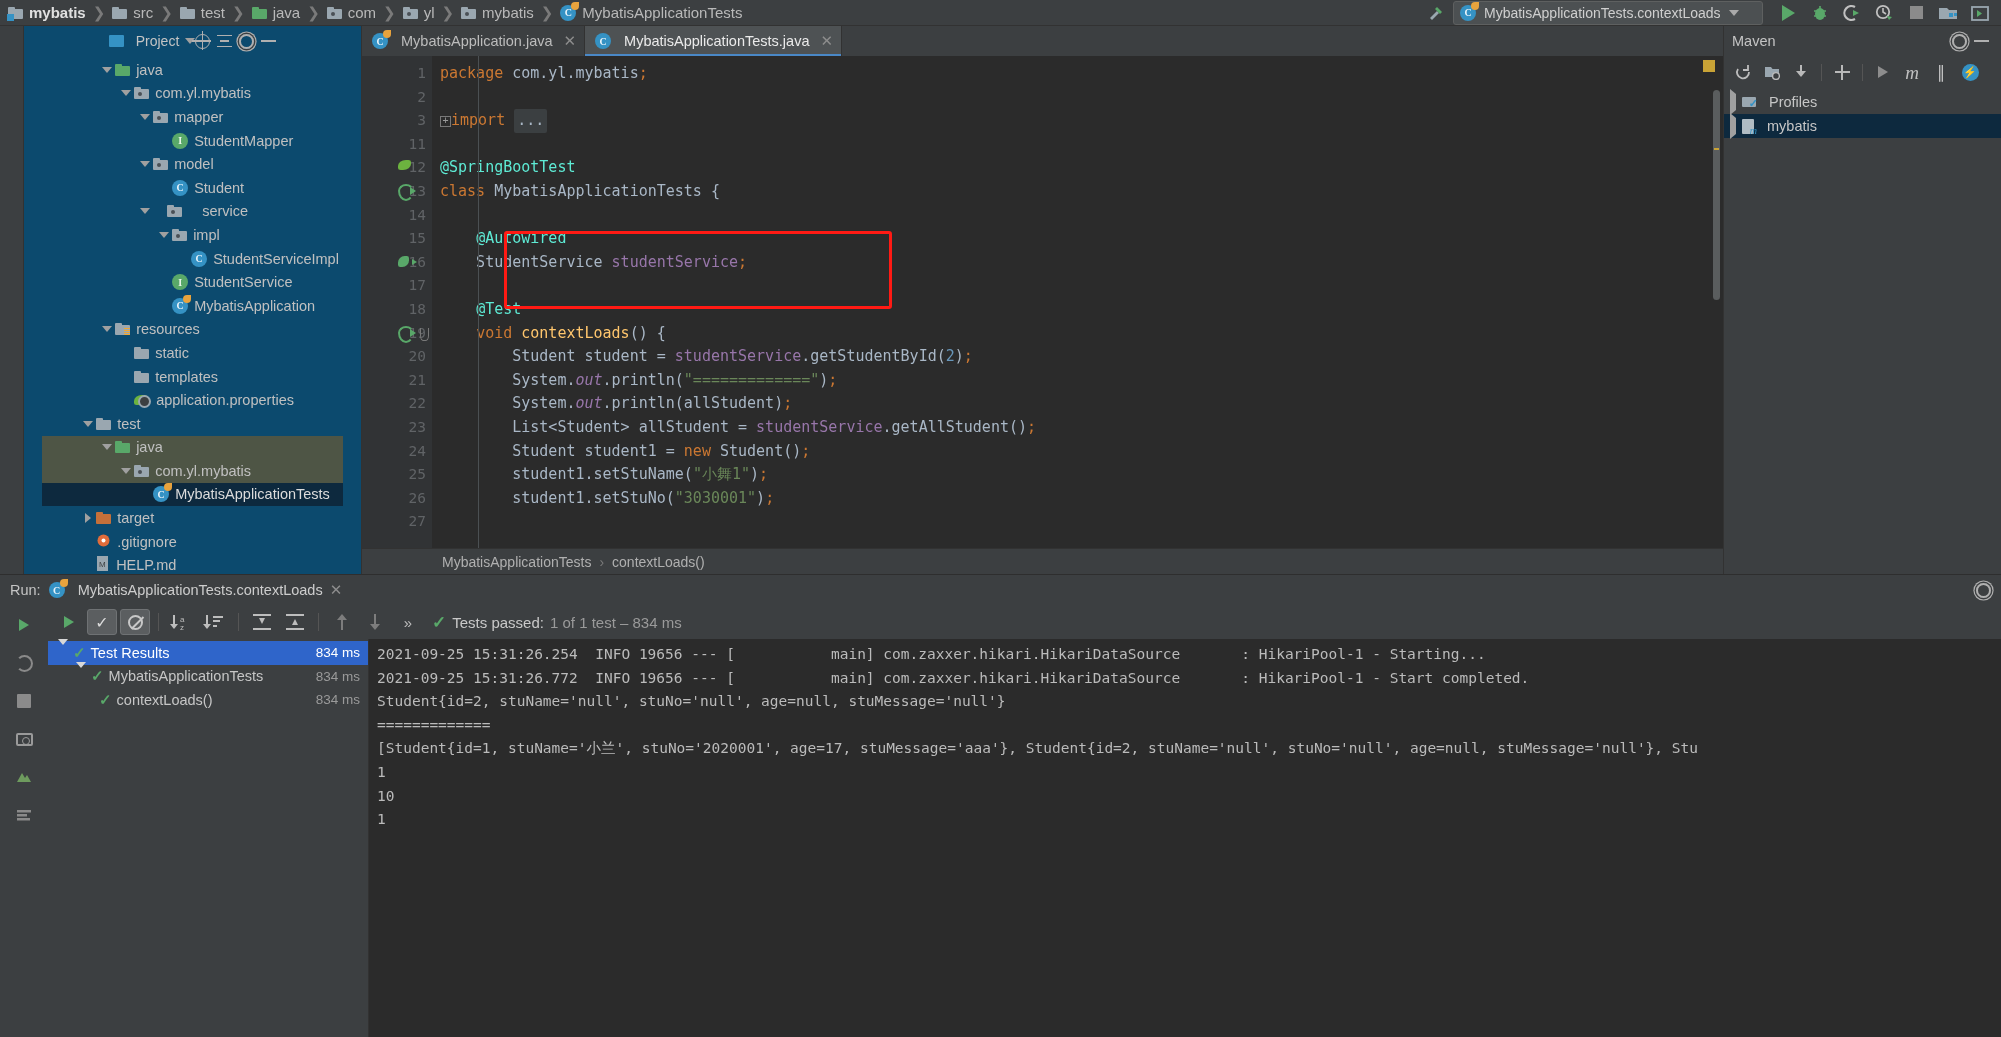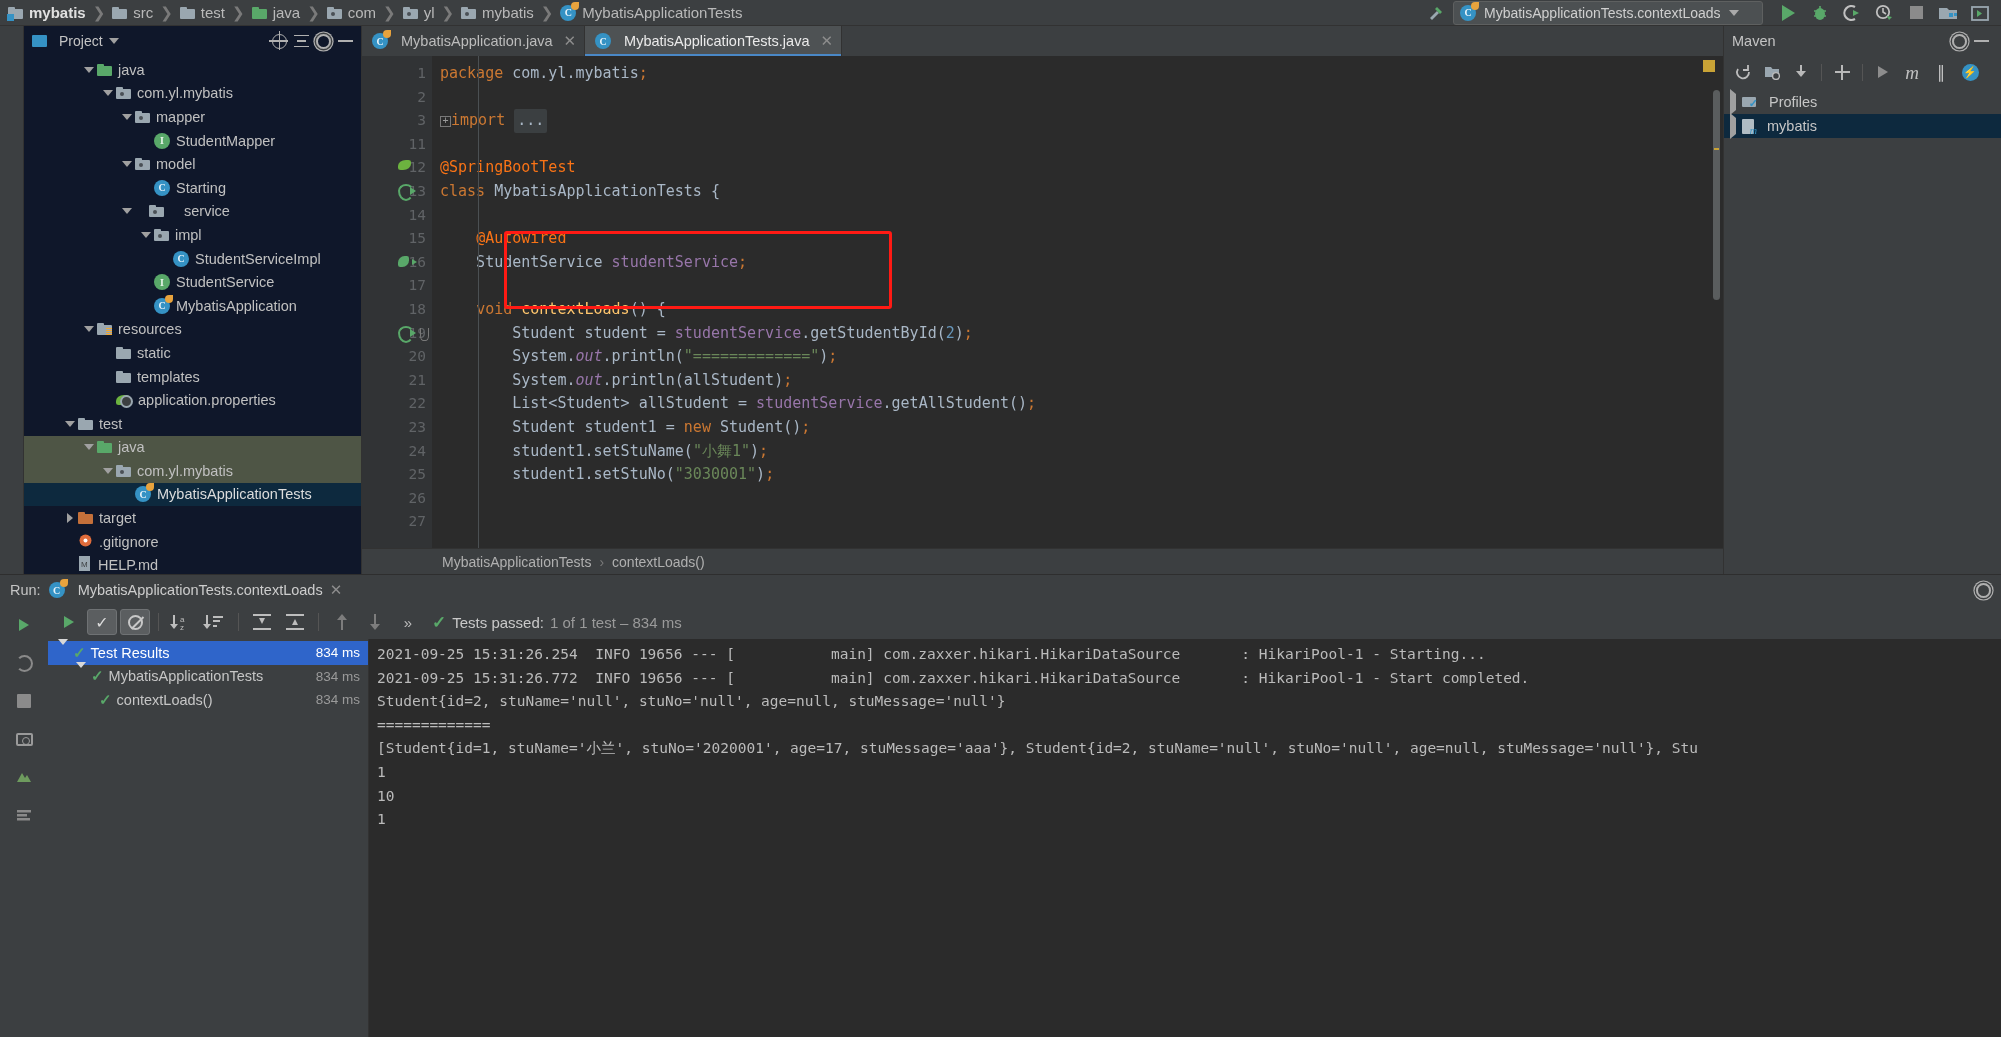--- a/index.html
+++ b/index.html
@@ -80,23 +80,24 @@
 
   
   .middle { flex: 1 1 auto; display: flex; min-height: 0; }
   .leftstrip {
     width: 24px; background: #3c3f41; flex: 0 0 24px;
     border-right: 1px solid #323232; position: relative;
   }
 
   
   .project-panel {
-    width: 338px; flex: 0 0 338px; background: #0f172a;
+    width: 338px; flex: 0 0 338px; background: #0c4a6e;
     display: flex; flex-direction: column; border-right: 1px solid #323232;
     position: relative;
+    align-items: center;
   }
   .panel-head {
     height: 30px; display: flex; align-items: center; padding: 0 4px 0 8px;
     flex: 0 0 30px;
   }
   .panel-title { font-size: 14px; color: #c4c4c4; margin: 0 6px 0 6px; }
   .panel-head-icons { margin-left: auto; display: flex; align-items: center; gap: 7px; padding-right: 4px; }
   .ic-square-btn { width:15px;height:12px;border:2px solid #3592c4;background:#3592c4;border-radius:1px; }
   .ic-target { width: 15px;height:15px;border:1.6px solid #b0b0b0;border-radius:50%;position:relative; }
   .ic-target::before{content:'';position:absolute;left:-4px;top:5.6px;width:19px;height:1.6px;background:#b0b0b0;}
@@ -157,21 +158,21 @@
   .bean-mark::before{content:'';position:absolute;left:0;top:2px;width:11px;height:11px;background:#59a869;border-radius:60% 20% 60% 20%;}
   .bean-mark::after{content:'';position:absolute;right:-1px;top:5px;width:0;height:0;border-top:3.5px solid transparent;border-bottom:3.5px solid transparent;border-left:5px solid #59a869;}
   .fold-u { width:9px;height:13px;border:1.4px solid #787878;border-top:none;border-radius:0 0 40% 40%; }
 
   .code {
     flex: 1 1 auto; font-family: "DejaVu Sans Mono", monospace; font-size: 15px;
     padding-top: 6px; position: relative; overflow: hidden; color: #a9b7c6;
   }
   .cline { height: 23.6px; line-height: 23.6px; white-space: pre; padding-left: 8px; }
   .kw { color: #cc7832; }
-  .ann { color: #f97316; }
+  .ann { color: #5eead4; }
   .str { color: #6a8759; }
   .num { color: #6897bb; }
   .fld { color: #9876aa; }
   .mth { color: #ffc66d; }
   .it { font-style: italic; color: #9876aa; }
   .fold-box {
     display:inline-block; background:#3b3f41; color:#a9b7c6; padding: 0 3px; border-radius:2px;
   }
   .fold-plus {
     display:inline-flex;align-items:center;justify-content:center;
@@ -477,21 +478,21 @@
             <span class="ico ic-folder">
               <span class="tab"></span>
               <span class="body"></span>
               <span class="dot"></span>
             </span>
             <span class="tlabel">model</span>
           </div>
           <div class="trow" style="padding-left: 114px;">
             <span class="twist"></span>
             <span class="ico ic-circle cls">C</span>
-            <span class="tlabel">Starting</span>
+            <span class="tlabel">Student</span>
           </div>
           <div class="trow" style="padding-left: 95px; gap: 14px;">
             <span class="twist">
               <span class="tri-down"></span>
             </span>
             <span class="ico ic-folder">
               <span class="tab"></span>
               <span class="body"></span>
               <span class="dot"></span>
             </span>
@@ -665,20 +666,21 @@
           <div class="cline"><span class="kw">package</span> com.yl.mybatis<span class="kw">;</span></div>
           <div class="cline"> </div>
           <div class="cline"><span class="fold-plus">+</span><span class="kw">import</span> <span class="fold-box">...</span></div>
           <div class="cline"> </div>
           <div class="cline"><span class="ann">@SpringBootTest</span></div>
           <div class="cline"><span class="kw">class</span> MybatisApplicationTests {</div>
           <div class="cline"> </div>
           <div class="cline">    <span class="ann">@Autowired</span></div>
           <div class="cline">    StudentService <span class="fld">studentService</span><span class="kw">;</span></div>
           <div class="cline"> </div>
+          <div class="cline">    <span class="ann">@Test</span></div>
           <div class="cline">    <span class="kw">void</span> <span class="mth">contextLoads</span>() {</div>
           <div class="cline">        Student student = <span class="fld">studentService</span>.getStudentById(<span class="num">2</span>)<span class="kw">;</span></div>
           <div class="cline">        System.<span class="it">out</span>.println(<span class="str">"============="</span>)<span class="kw">;</span></div>
           <div class="cline">        System.<span class="it">out</span>.println(allStudent)<span class="kw">;</span></div>
           <div class="cline">        List&lt;Student&gt; allStudent = <span class="fld">studentService</span>.getAllStudent()<span class="kw">;</span></div>
           <div class="cline">        Student student1 = <span class="kw">new</span> Student()<span class="kw">;</span></div>
           <div class="cline">        student1.setStuName(<span class="str">"小舞1"</span>)<span class="kw">;</span></div>
           <div class="cline">        student1.setStuNo(<span class="str">"3030001"</span>)<span class="kw">;</span></div>
           <div class="redbox"></div>
         </div>

